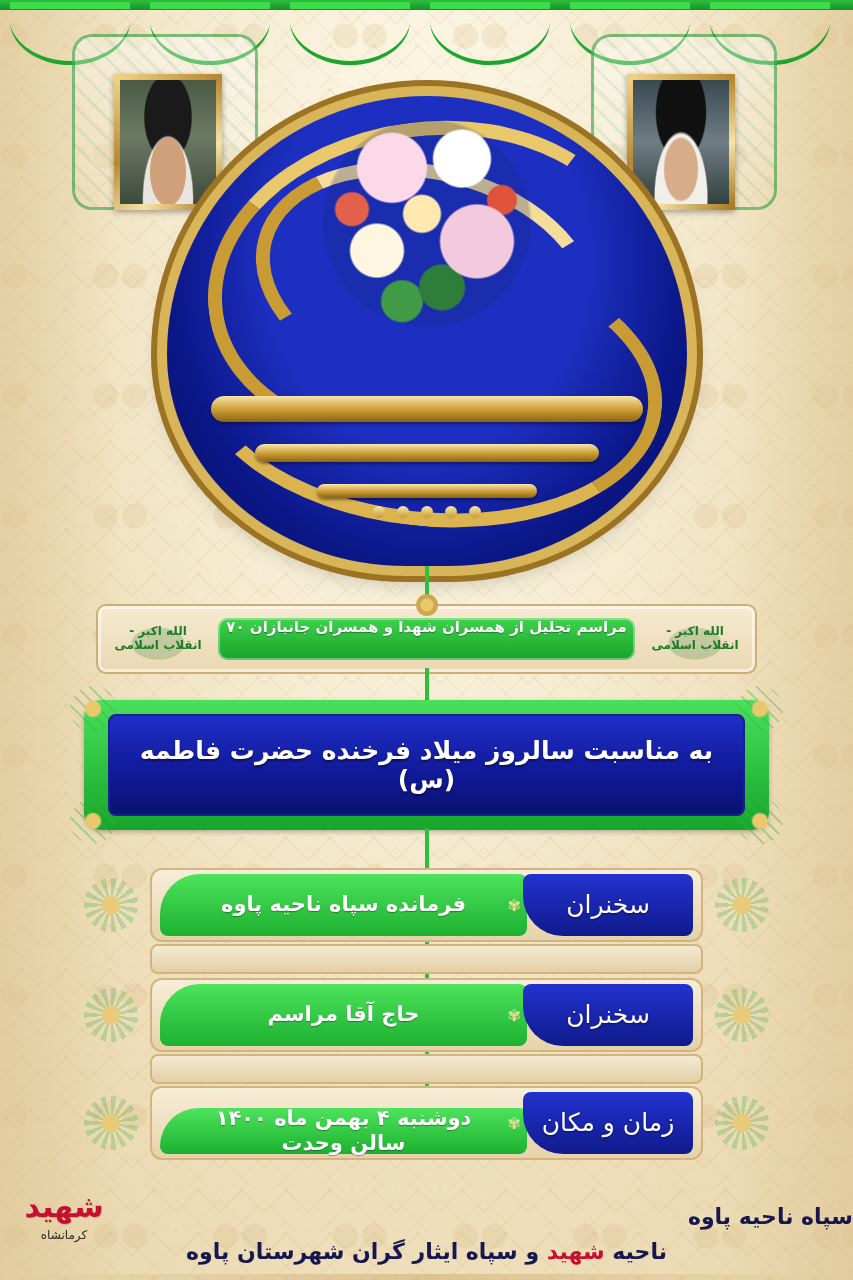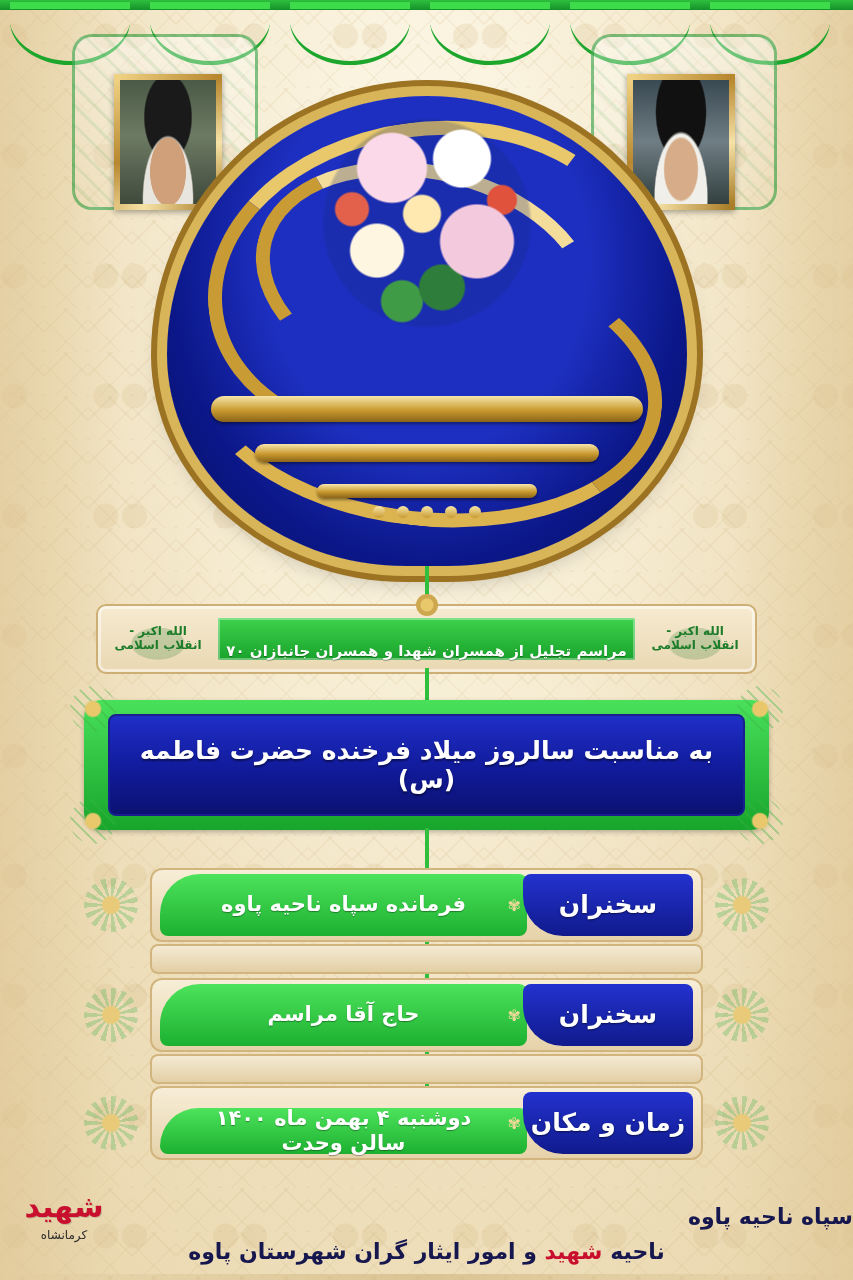--- a/index.html
+++ b/index.html
@@ -204,23 +204,23 @@
     border: 2px solid #cdae74;
     box-shadow: inset 0 0 0 3px rgba(255,255,255,0.5);
   }
   .header-strip .green-bar {
     position: absolute;
     top: 12px;
     left: 120px;
     right: 120px;
     bottom: 12px;
     background: linear-gradient(to bottom, #3fd24d, #18a32b);
-    border-radius: 2px;
+    border-radius: 10px;
     display: flex;
-    align-items: flex-end;
+    align-items: flex-start;
     justify-content: center;
     box-shadow: inset 0 0 0 2px rgba(255,255,255,0.35);
   }
   .header-strip .green-bar span {
     color: #ffffff;
     font-size: 15px;
     font-weight: bold;
     letter-spacing: 0;
     text-shadow: 0 1px 1px rgba(0,0,0,0.35);
   }
@@ -318,21 +318,21 @@
     top: 6px; bottom: 6px;
     right: 10px;
     width: 170px;
     background: linear-gradient(to bottom, #2332cf, #101a8c);
     border-radius: 8px 8px 8px 40px;
     display: flex;
     align-items: center;
     justify-content: center;
     color: #fff;
     font-size: 25px;
-    font-weight: bold;
+    font-weight: normal;
     text-shadow: 0 1px 2px rgba(0,0,0,0.5);
     line-height: 1.05;
     text-align: center;
   }
   .info-row .value {
     position: absolute;
     top: 6px; bottom: 6px;
     right: 176px;
     left: 10px;
     background: linear-gradient(to bottom, #4ee35c, #1cb030);
@@ -537,21 +537,21 @@
     <div class="deco-left"></div>
     <div class="value" style="white-space:pre-line;margin-top:16px;">دوشنبه ۴ بهمن ماه ۱۴۰۰
 سالن وحدت</div>
     <div class="star r">✾</div>
     <div class="label">زمان و مکان</div>
   </div>
 
   <div class="footer">
     <div class="line1">سپاه ناحیه پاوه</div>
     <div class="line2">
-      <span>ناحیه </span><span class="red">شهید</span><span> و امور ایثار گران شهرستان پاوه</span>
+      <span>ناحیه </span><span class="red">شهید</span><span> و سپاه ایثار گران شهرستان پاوه</span>
     </div>
   </div>
 
   <div class="logo">
     <div class="mark">شهید</div>
     <div class="sub">کرمانشاه</div>
   </div>
 
   <div class="bottom-edge"></div>
 </div>

